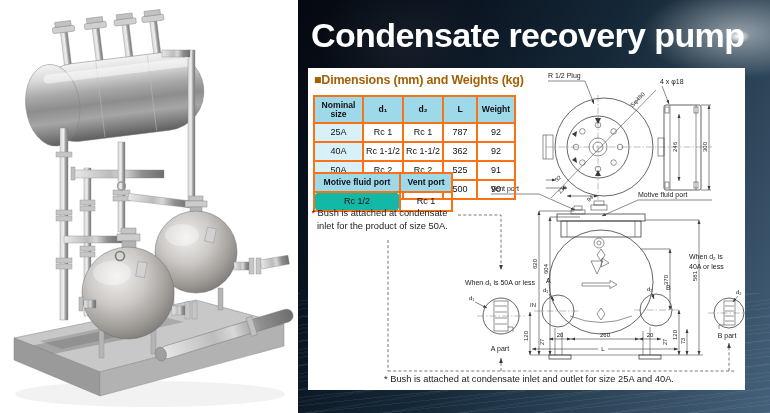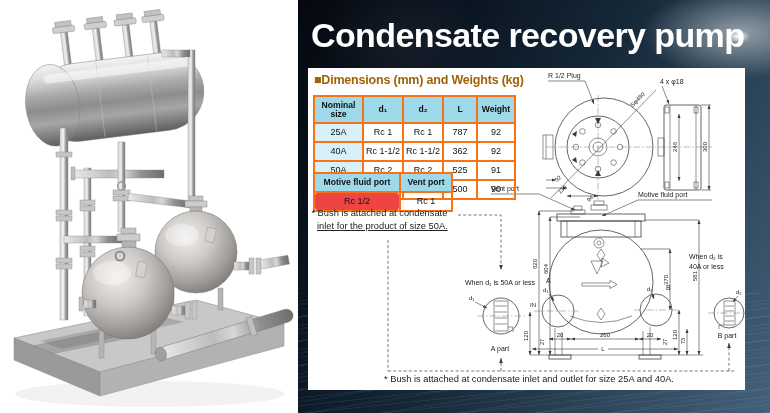--- a/index.html
+++ b/index.html
@@ -37,23 +37,23 @@
     position:absolute;left:6px;top:5px;font-size:12.5px;font-weight:700;color:#a16207;white-space:nowrap;letter-spacing:-0.2px;
   }
   .panel table{border-collapse:collapse;position:absolute;font-family:"Liberation Sans",sans-serif;}
   .panel th,.panel td{border:2px solid #f97316;text-align:center;padding:4px 2px;height:12.5px;line-height:1;font-size:9px;color:#111;}
   .panel th{background:#9ed9ea;font-weight:700;font-size:8.6px;}
   .dims{left:5px;top:27px;}
   .dims td:first-child{background:#d8f1f8;}
   .dims .ca{width:49px}.dims .cb{width:40px}.dims .cc{width:40px}.dims .cd{width:34px}.dims .ce{width:38px}
   .ports{left:5px;top:104px;}
   .ports .pa{width:86px}.ports .pb{width:52px}
-  .ports td.accent{background:#ef4444;border-radius:6px;}
+  .ports td.accent{background:#14b8a6;border-radius:6px;}
   .note-top{position:absolute;left:3px;top:139px;font-size:9.3px;color:#222;line-height:1.4;white-space:nowrap;text-align:center;}
-  .note-top .l2{padding-left:6px;text-decoration:underline;}
+  .note-top .l2{padding-left:6px;}
   .note-bottom{position:absolute;left:76px;top:306px;font-size:9.3px;color:#222;white-space:nowrap;}
   .drawing{position:absolute;left:0;top:0;width:437px;height:322px;}
   
   .o{stroke:#4a4a4a;stroke-width:0.85;fill:none;}
   .o2{stroke:#4a4a4a;stroke-width:0.6;fill:none;}
   .d{stroke:#3a3a3a;stroke-width:0.6;fill:none;}
   .c{stroke:#8a8a8a;stroke-width:0.55;fill:none;stroke-dasharray:7 2 1.5 2;}
   .h{stroke:#555;stroke-width:0.8;fill:none;stroke-dasharray:3 2.2;}
   .t{font:7px "Liberation Sans",sans-serif;fill:#222;}
   .s{font:6px "Liberation Sans",sans-serif;fill:#222;}

